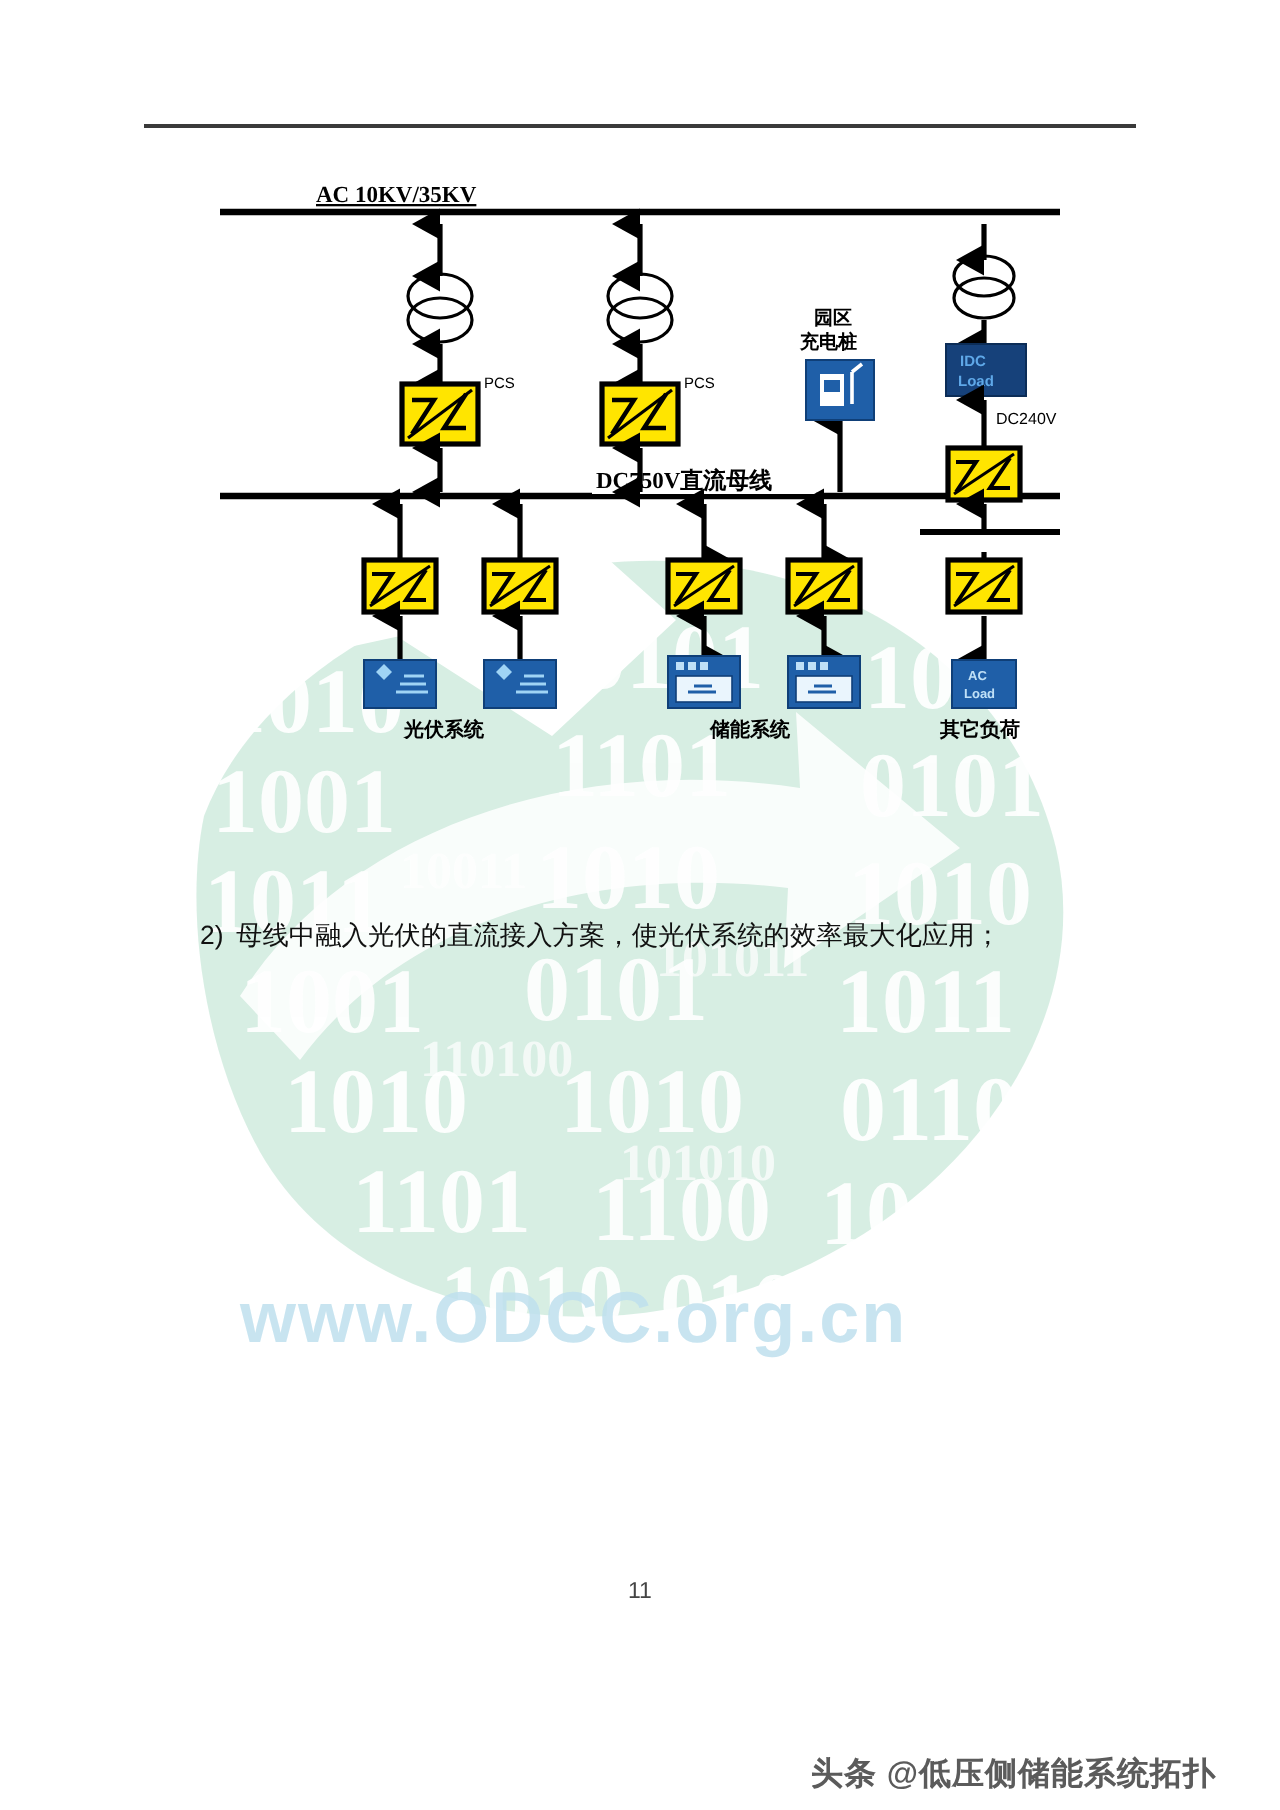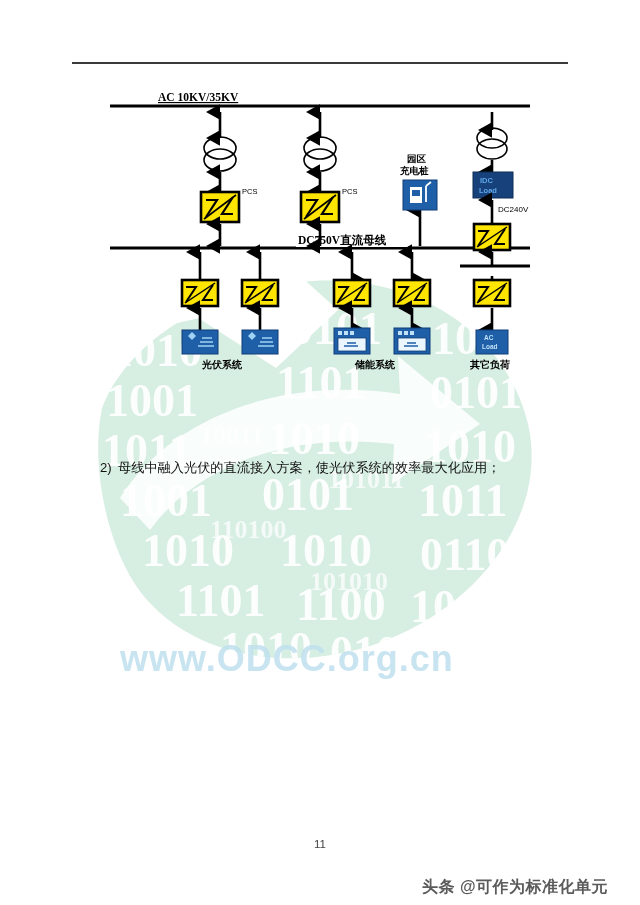--- a/index.html
+++ b/index.html
@@ -112,21 +112,21 @@
     width: 46px;
     padding-left: 28px;
     box-sizing: border-box;
   }
 
   
   .page-number {
     position: absolute;
     left: 0;
     right: 0;
-    top: 838px;
+    top: 790px;
     text-align: center;
     font-size: 11.5px;
     color: #444;
     z-index: 3;
   }
   .toutiao {
     position: absolute;
     right: 32px;
     top: 877px;
     font-size: 16px;
@@ -374,15 +374,15 @@
     <p class="para num-item">
       <span class="marker">2)</span><span>母线中融入光伏的直流接入方案，使光伏系统的效率最大化应用；</span>
     </p>
 
 
 
   </div>
 
   <div class="page-number">11</div>
 
-  <div class="toutiao">头条 @可作为标准化单元</div>
+  <div class="toutiao">头条 @低压侧储能系统拓扑</div>
 
 </div>
 
 </body></html>

